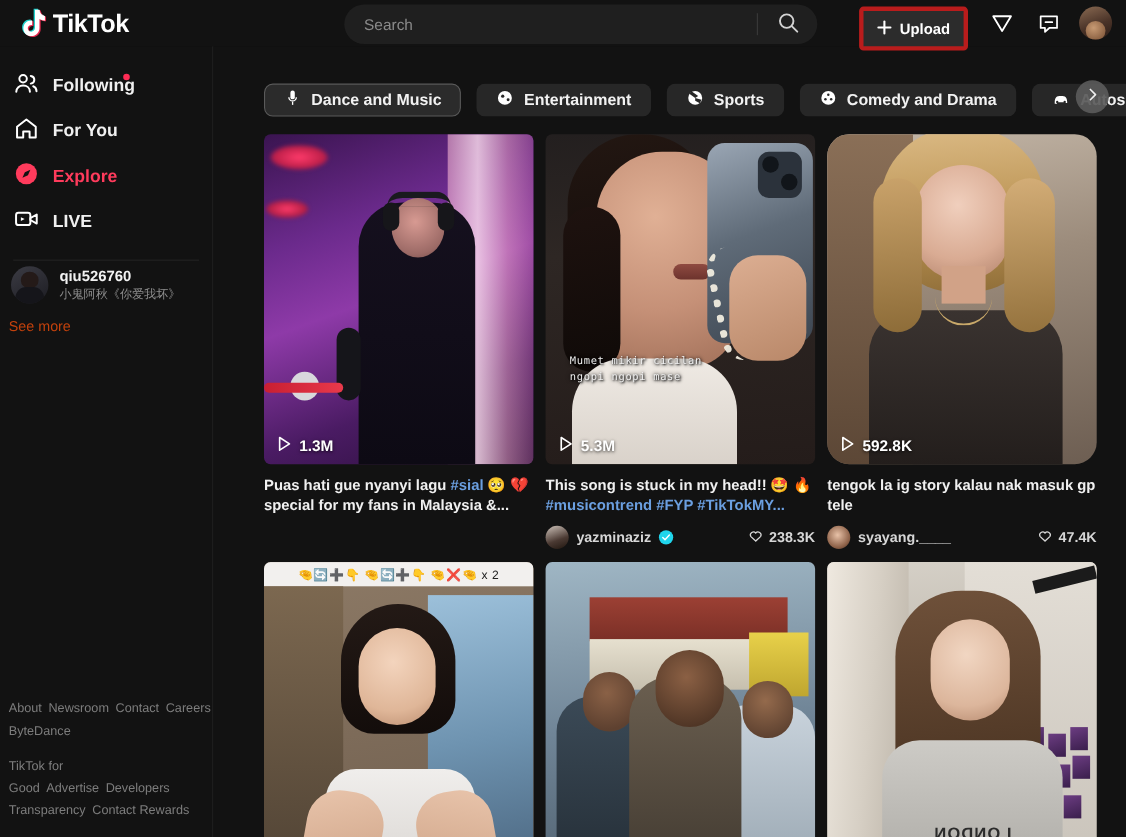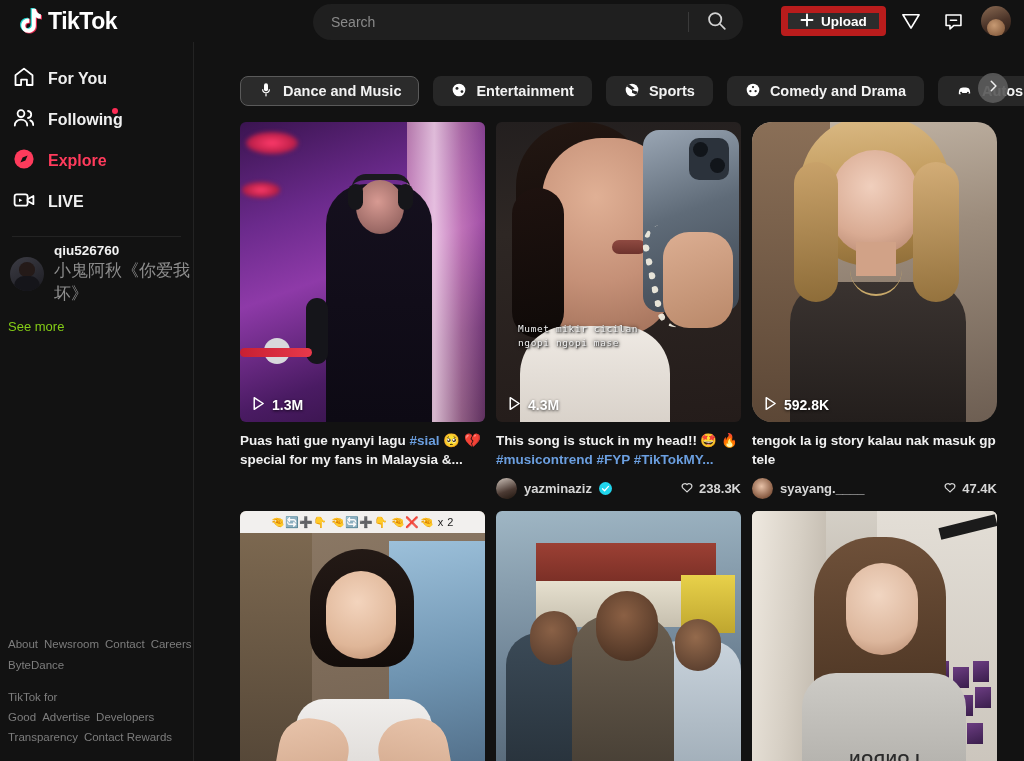--- a/index.html
+++ b/index.html
@@ -42,22 +42,22 @@
   }
   .search-input::placeholder { color: #8a8a8a; }
   .search-divider { width: 1px; height: 20px; background: #3a3a3a; }
   .search-btn {
     width: 54px; height: 36px; display: flex;
     align-items: center; justify-content: center;
     background: transparent; border: none; cursor: pointer;
   }
   .upload-btn {
     position: absolute; left: 781px; top: 6px;
-    height: 30px; padding: 0 12px;
-    background: #2c2c2c; border: 7px solid #b91c1c; border-radius: 4px;
+    height: 30px; padding: 16px 12px;
+    background: #2c2c2c; border: 4px solid #b91c1c; border-radius: 4px;
     display: flex; align-items: center; gap: 7px;
     color: #fff; font-size: 13.5px; font-weight: 600; cursor: pointer;
   }
   .icon-btn {
     position: absolute; top: 8px;
     width: 26px; height: 26px; display: flex;
     align-items: center; justify-content: center; cursor: pointer;
   }
   .avatar-top {
     position: absolute; left: 981px; top: 6px;
@@ -112,23 +112,23 @@
     content:''; position:absolute; left:9px; top:5px;
     width:16px; height:15px; border-radius:50% 50% 45% 45%;
     background:#241a18;
   }
   .follow-av::after {
     content:''; position:absolute; left:4px; top:19px;
     width:26px; height:16px; border-radius:10px 10px 0 0;
     background:#15151a;
   }
   .follow-name { font-size: 13.5px; font-weight: bold; color: #f2f2f2; line-height: 1.35; }
-  .follow-sub { font-size: 17px; color: #8d8d8d; line-height: 1.35; }
+  .follow-sub { font-size: 11px; color: #8d8d8d; line-height: 1.35; }
   .see-more {
-    font-size: 13px; color: #84cc16; padding: 8px 0 0 8px; cursor: pointer;
+    font-size: 13px; color: #c2410c; padding: 8px 0 0 8px; cursor: pointer;
   }
   .footer {
     position: absolute; bottom: 0; left: 0; width: 194px;
     padding: 0 8px 8px 8px;
   }
   .footer-group { margin-bottom: 12px; }
   .footer-group:last-child { margin-bottom: 6px; }
   .footer-line {
     font-size: 11.5px; color: #7d7d7d; line-height: 1.75;
   }
@@ -390,38 +390,38 @@
       <line x1="8.5" y1="10.5" x2="15.5" y2="10.5" stroke-linecap="round"></line>
     </svg>
   </div>
   <div class="avatar-top"></div>
 </div>
 
 <div class="sidebar">
 
   <div class="nav-item">
     <span>
-      <svg width="24" height="24" viewBox="0 0 24 24" fill="none" stroke="#fff" stroke-width="1.8" stroke-linejoin="round">
-        <path d="M3.5 10.2 12 3.6l8.5 6.6V20h-5.6v-5.4H9.1V20H3.5z"></path>
-      </svg>
-    </span>
-    <span class="nav-label">For You</span>
-  </div>
-
-  <div class="nav-item">
-    <span>
       <svg width="24" height="24" viewBox="0 0 24 24" fill="none" stroke="#fff" stroke-width="1.8">
         <circle cx="9" cy="7.6" r="3.4"></circle>
         <path d="M2.8 19.5c0-3.6 2.8-5.8 6.2-5.8s6.2 2.2 6.2 5.8" stroke-linecap="round"></path>
         <path d="M16 5c1.9.3 3.2 1.7 3.2 3.4S17.9 11.6 16 12" stroke-linecap="round"></path>
         <path d="M18.2 14.4c1.9.7 3 2.3 3 4.6" stroke-linecap="round"></path>
       </svg>
     </span>
     <span class="nav-label">Following</span>
     <span class="nav-dot"></span>
+  </div>
+
+  <div class="nav-item">
+    <span>
+      <svg width="24" height="24" viewBox="0 0 24 24" fill="none" stroke="#fff" stroke-width="1.8" stroke-linejoin="round">
+        <path d="M3.5 10.2 12 3.6l8.5 6.6V20h-5.6v-5.4H9.1V20H3.5z"></path>
+      </svg>
+    </span>
+    <span class="nav-label">For You</span>
   </div>
 
   <div class="nav-item active">
     <span>
       <svg width="24" height="24" viewBox="0 0 24 24">
         <circle cx="12" cy="12" r="9.6" fill="#ff3b5c"></circle>
         <path d="M15.6 8.4 10.6 10.6 8.4 15.6 13.4 13.4z" fill="#121212"></path>
       </svg>
     </span>
     <span class="nav-label">Explore</span>
@@ -578,21 +578,21 @@
         <div class="pearls"></div>
         <div class="top"></div>
         <div class="ovl" style="white-space:pre-line">Mumet mikir cicilan
 ngopi ngopi mase</div>
         <div class="views">
           <span>
             <svg width="13" height="15" viewBox="0 0 14 16" fill="none" stroke="#fff" stroke-width="1.6" stroke-linejoin="round">
               <path d="M2.4 1.8 12 8l-9.6 6.2z"></path>
               </svg>
           </span>
-          <span>4.3M</span>
+          <span>5.3M</span>
         </div>
       </div>
       <div class="caption"><span>This song is stuck in my head!! 🤩 🔥 </span><span class="tag">#musicontrend #FYP #TikTokMY...</span></div>
       <div class="meta">
         <div class="meta-av" style="background:linear-gradient(160deg,#cfc4bb 0%,#4b3a33 60%,#20160f 100%)"></div>
         <span class="meta-name">yazminaziz</span>
         <span class="verified">
           <svg width="9" height="9" viewBox="0 0 24 24" fill="none" stroke="#fff" stroke-width="3.4" stroke-linecap="round" stroke-linejoin="round">
               <polyline points="4,12.5 9.5,18 20,6.5"></polyline>
             </svg>

